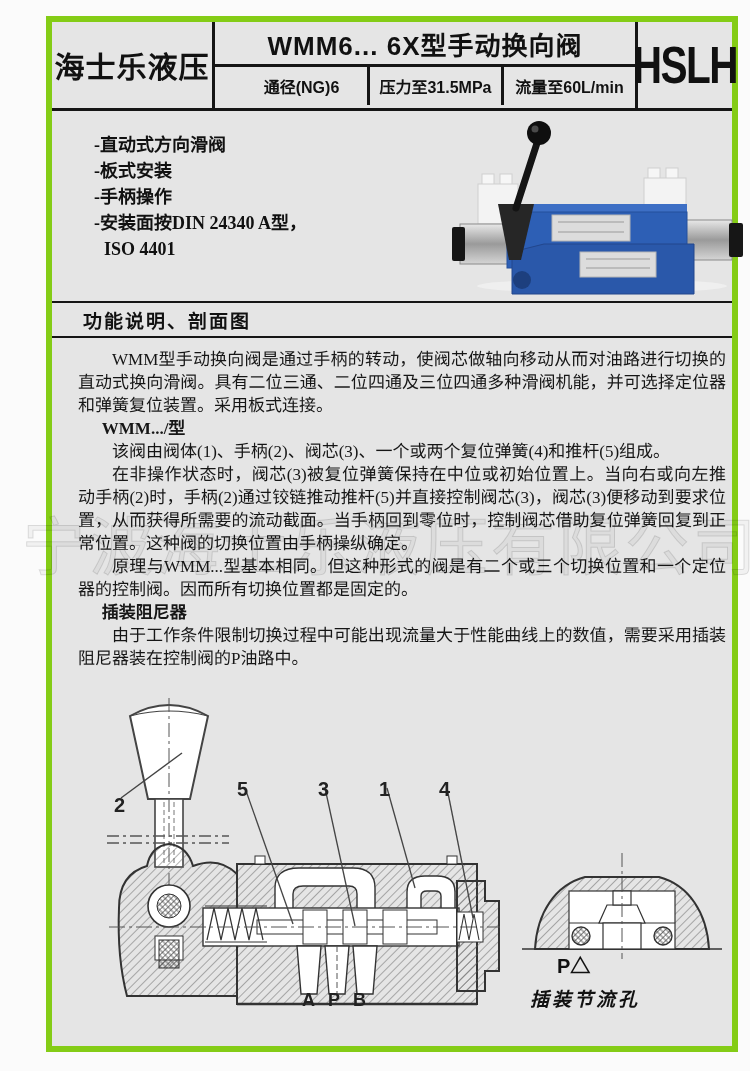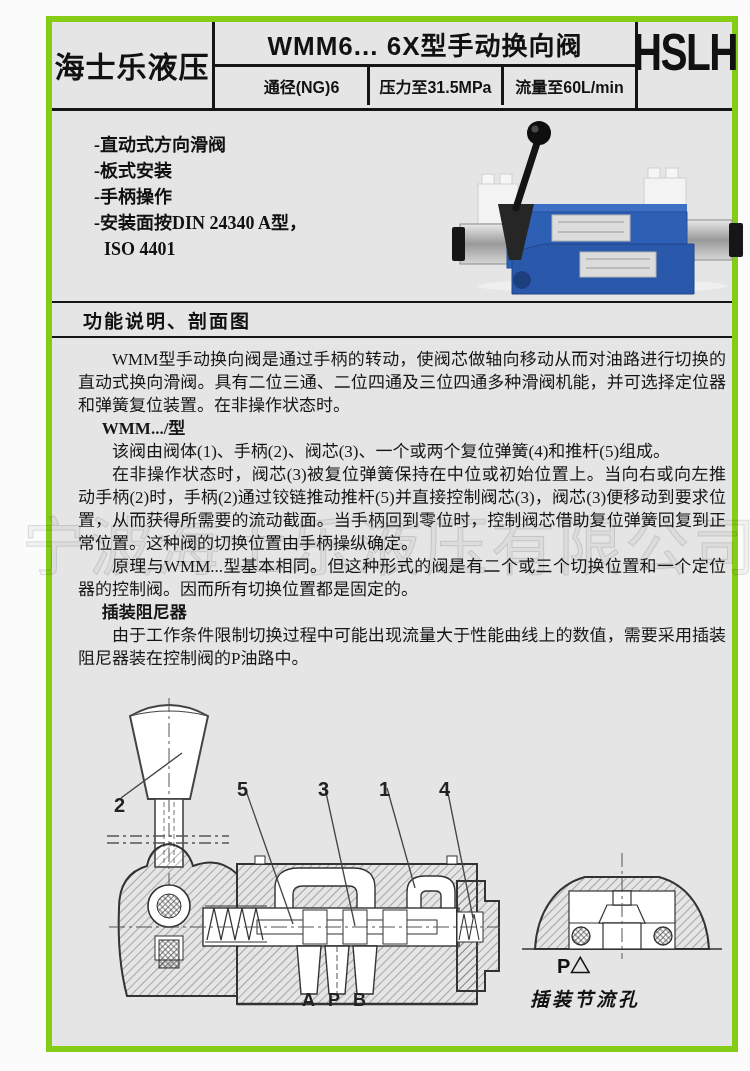--- a/index.html
+++ b/index.html
@@ -25,21 +25,21 @@
     font-size:26px;font-weight:bold;letter-spacing:1px;box-sizing:border-box;
   }
   .hdr-specs{display:flex;height:38px;padding-left:21px;}
   .hdr-spec{
     flex:1;display:flex;align-items:center;justify-content:center;
     font-size:16px;font-weight:bold;border-right:3px solid #151515;box-sizing:border-box;
   }
   .hdr-spec:last-child{border-right:none;}
   .hdr-logo{
     position:absolute;left:586px;right:0;top:0;bottom:0;
-    display:flex;justify-content:center;
+    display:flex;align-items:center;justify-content:center;
     font-size:52px;font-weight:bold;transform-origin:center;
   }
   .hdr-logo span{display:inline-block;transform:scaleX(0.78);letter-spacing:-2px;}
   
   .features{
     position:absolute;left:42px;top:110px;width:330px;
     font-family:"Liberation Serif",serif;font-size:18px;font-weight:600;line-height:26px;
   }
   .features .cont{padding-left:10px;}
   
@@ -149,21 +149,21 @@
       <circle cx="87" cy="21" r="12" fill="#0f0f0f"></circle>
       <circle cx="83" cy="17" r="3.5" fill="#4a4a4a"></circle>
     </g>
   </svg>
 
   <div class="band">
     <span class="t">功能说明、剖面图</span>
   </div>
 
   <div class="bodytext">
-    <p>WMM型手动换向阀是通过手柄的转动，使阀芯做轴向移动从而对油路进行切换的直动式换向滑阀。具有二位三通、二位四通及三位四通多种滑阀机能，并可选择定位器和弹簧复位装置。在非操作状态时。</p>
+    <p>WMM型手动换向阀是通过手柄的转动，使阀芯做轴向移动从而对油路进行切换的直动式换向滑阀。具有二位三通、二位四通及三位四通多种滑阀机能，并可选择定位器和弹簧复位装置。采用板式连接。</p>
     <p class="hd">WMM.../型</p>
     <p>该阀由阀体(1)、手柄(2)、阀芯(3)、一个或两个复位弹簧(4)和推杆(5)组成。</p>
     <p>在非操作状态时，阀芯(3)被复位弹簧保持在中位或初始位置上。当向右或向左推动手柄(2)时，手柄(2)通过铰链推动推杆(5)并直接控制阀芯(3)，阀芯(3)便移动到要求位置，从而获得所需要的流动截面。当手柄回到零位时，控制阀芯借助复位弹簧回复到正常位置。这种阀的切换位置由手柄操纵确定。</p>
     <p>原理与WMM...型基本相同。但这种形式的阀是有二个或三个切换位置和一个定位器的控制阀。因而所有切换位置都是固定的。</p>
     <p class="hd">插装阻尼器</p>
     <p>由于工作条件限制切换过程中可能出现流量大于性能曲线上的数值，需要采用插装阻尼器装在控制阀的P油路中。</p>
   </div>
 
   <svg style="left:55px;top:674px;" width="395" height="325" viewBox="0 0 395 325">
     <defs>

